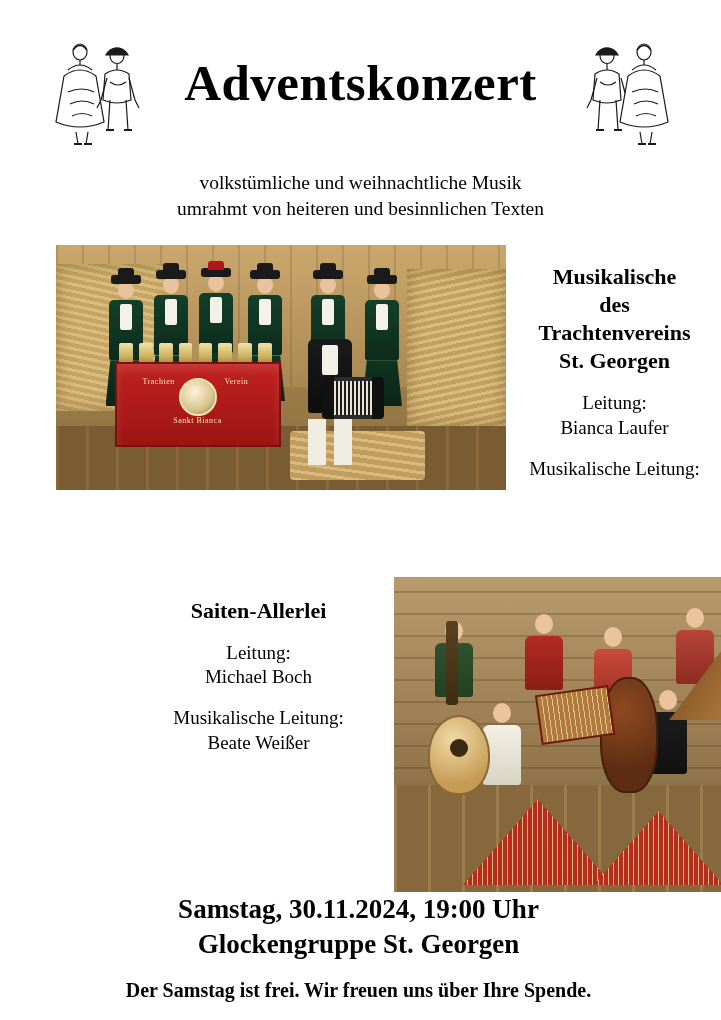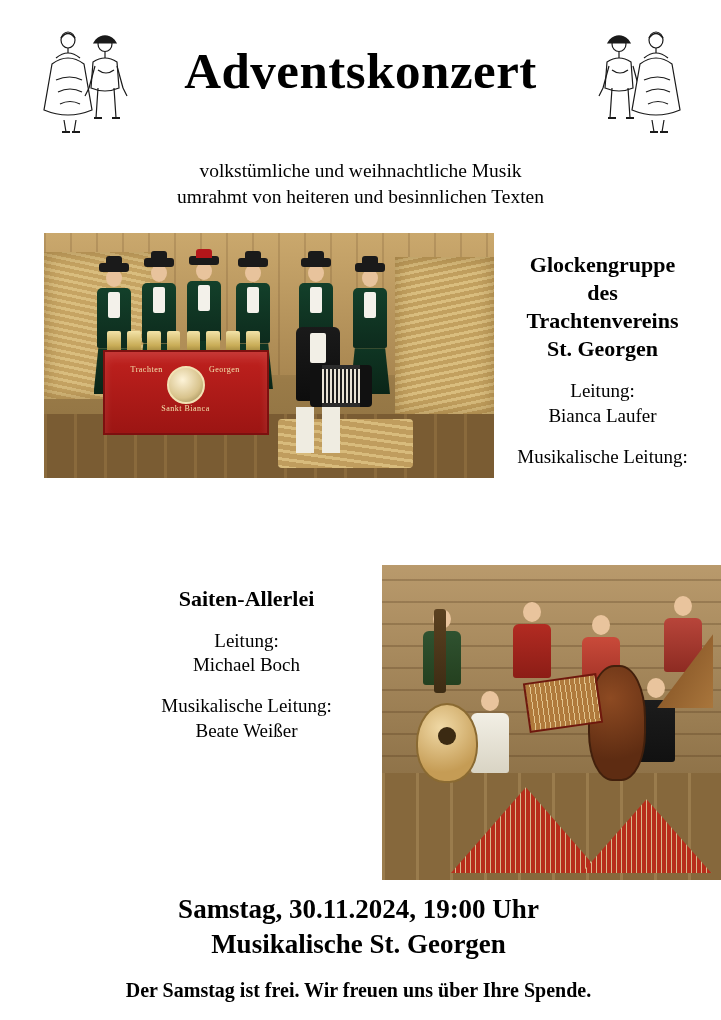--- a/index.html
+++ b/index.html
@@ -13,21 +13,21 @@
     font-family: "Liberation Serif", serif;
     color: #000000;
     overflow: hidden;
     position: relative;
   }
   .poster {
     position: relative;
     width: 721px;
     height: 1020px;
     box-sizing: border-box;
-    padding: 0;
+    padding: 12px;
   }
 
   
   .header {
     position: relative;
     height: 150px;
   }
   .title {
     text-align: center;
     font-family: "Liberation Serif", serif;
@@ -422,41 +422,41 @@
           <div class="bell"></div>
             <div class="bell"></div>
             <div class="bell"></div>
           <div class="bell"></div>
             <div class="bell"></div>
         </div>
 
         <div class="table-red">
           <div class="table-crest"></div>
           <div class="crest-txt" style="top:16%;left:6%;width:40%;">Trachten</div>
-          <div class="crest-txt" style="top:16%;left:54%;width:40%;">Georgen</div>
+          <div class="crest-txt" style="top:16%;left:54%;width:40%;">Verein</div>
           <div class="crest-txt" style="top:64%;left:0;width:100%;">Sankt Bianca</div>
         </div>
 
         <div class="accordion-man">
           <div style="width:44px;margin:0 auto;">
             <div class="hat" style="width:34px;"></div>
             <div class="head" style="width:18px;height:20px;"></div>
           </div>
           <div class="man-body">
               <div class="man-shirt"></div>
             </div>
           <div class="acc-box"></div>
           <div class="man-legs"></div>
         </div>
       </div>
     </div>
 
     <div class="sec1-text">
       <div class="grp-title">
-        <div>Glockengruppe</div>
+        <div>Musikalische</div>
         <div>des</div>
         <div>Trachtenvereins</div>
         <div>St. Georgen</div>
       </div>
       <div class="lead-block">
         <span class="lbl">Leitung:</span>
         <span class="nm">Bianca Laufer</span>
       </div>
       <div class="lead-block">
         <span class="lbl">Musikalische Leitung:</span>
@@ -516,17 +516,17 @@
         <div class="harp" style="left:80%;top:22%;"></div>
         <div class="zither big" style="left:20%;bottom:2%;"></div>
         <div class="zither big" style="left:58%;bottom:2%;width:130px;height:74px;"></div>
         <div class="zither" style="left:42%;top:36%;width:70px;height:46px;transform:rotate(-8deg);background:repeating-linear-gradient(90deg,#b07a3c 0 4px,#e2c48d 4px 5px);"></div>
       </div>
     </div>
   </div>
 
   <div class="footer">
     <div class="date-line">Samstag, 30.11.2024, 19:00 Uhr</div>
-    <div class="place-line">Musikalische St. Georgen</div>
+    <div class="place-line">Glockengruppe St. Georgen</div>
     <div class="note-line">Der Samstag ist frei. Wir freuen uns über Ihre Spende.</div>
   </div>
 
 </div>
 
 </body></html>

